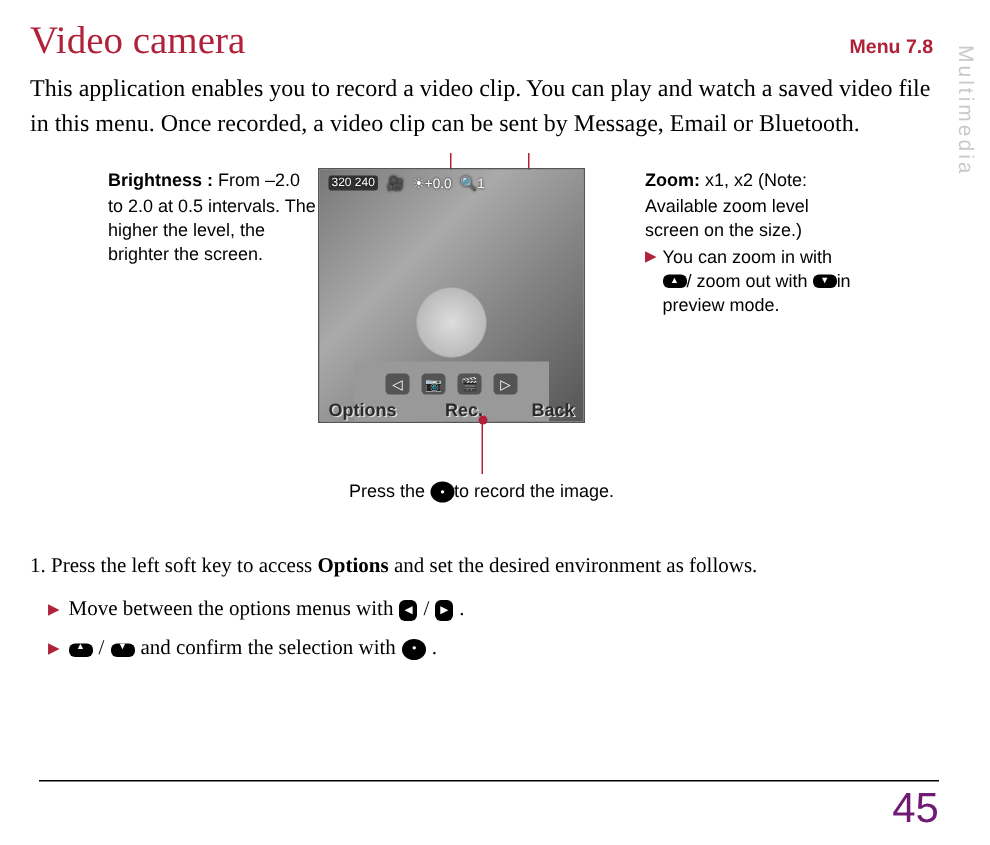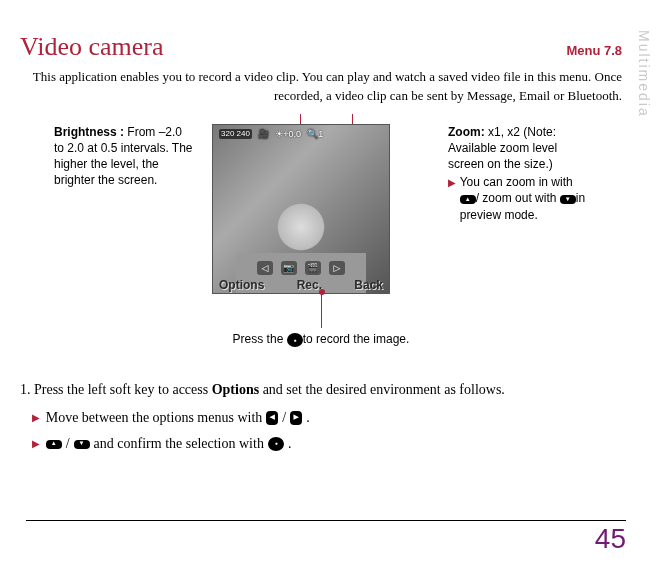--- a/index.html
+++ b/index.html
@@ -25,38 +25,35 @@
     .header {
       display: flex;
       justify-content: space-between;
       align-items: baseline;
       margin-bottom: 6px;
     }
     .title {
       color: #b0223a;
       font-size: 26px;
       font-weight: normal;
-      margin-top: 20px;
     }
     .menu-badge {
       color: #b0223a;
       font-size: 13px;
       font-weight: bold;
       font-family: Arial, sans-serif;
     }
     .intro {
-      font-size: 13px;
+      font-size: 16px;
       line-height: 1.45;
       margin-bottom: 18px;
-      text-align: right;
     }
     .diagram {
       display: flex;
       justify-content: center;
-      gap: 18px;
       margin-bottom: 8px;
       position: relative;
     }
     .note-left, .note-right {
       font-size: 12px;
       line-height: 1.35;
       width: 140px;
       font-family: Arial, sans-serif;
     }
     .note-left { padding-top: 0; }

